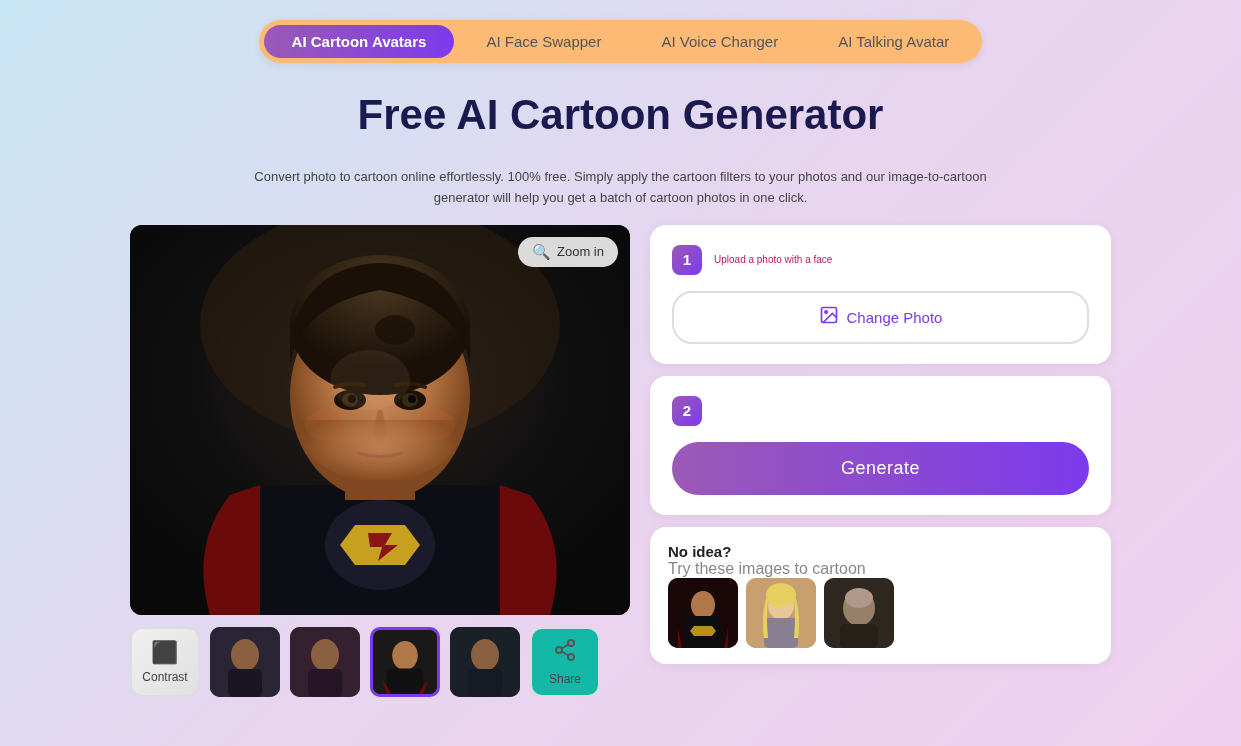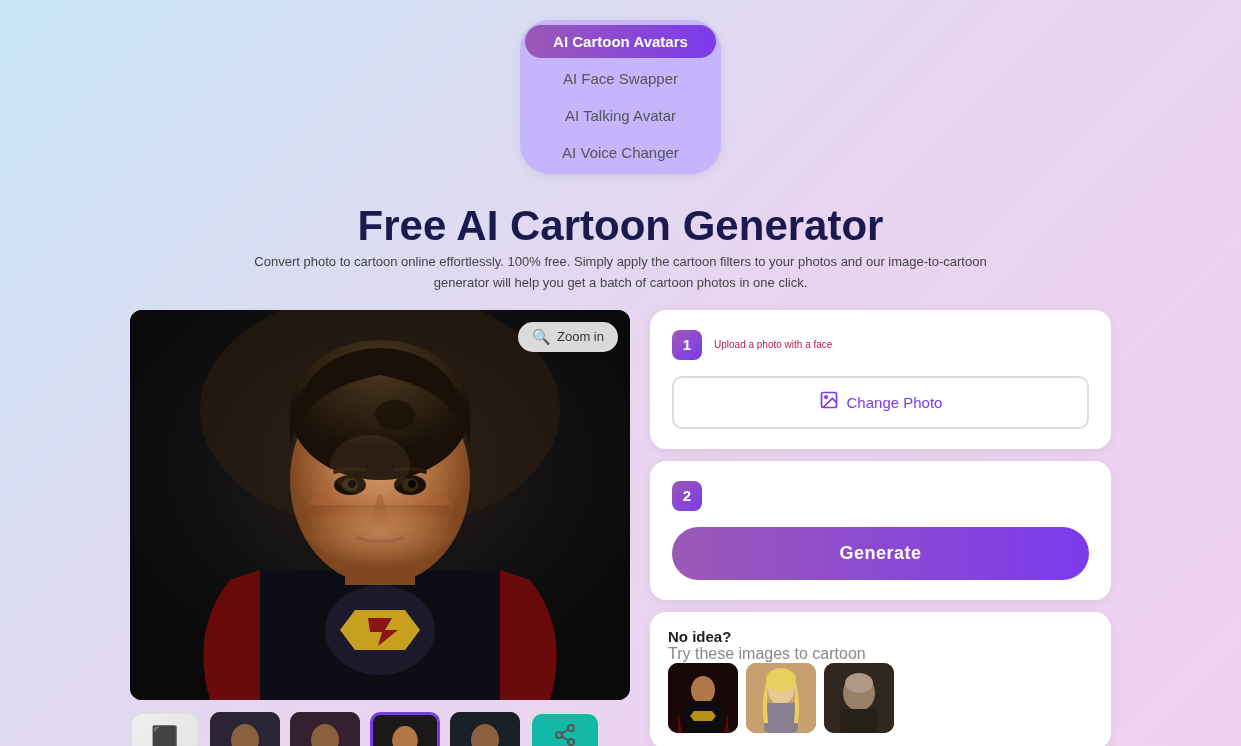--- a/index.html
+++ b/index.html
@@ -12,26 +12,25 @@
     }
 
     
     .nav-tabs {
       display: flex;
       justify-content: center;
       padding: 20px 0 10px;
     }
     .nav-tabs-inner {
       display: flex;
-      background: #c4b5fd;
+      background: #fdba74;
       border-radius: 30px;
       padding: 5px;
       gap: 4px;
       box-shadow: 0 2px 10px rgba(0,0,0,0.08);
-      flex-direction: column;
     }
     .nav-tab {
       padding: 8px 28px;
       border-radius: 25px;
       border: none;
       background: transparent;
       font-size: 15px;
       font-weight: 400;
       cursor: pointer;
       color: #555;
@@ -44,21 +43,21 @@
 
     
     .title-section {
       text-align: center;
       padding: 18px 20px 16px;
     }
     .main-title {
       font-size: 42px;
       font-weight: 800;
       color: #1a1a4e;
-      margin-bottom: 2px;
+      margin-bottom: 28px;
     }
     .subtitle {
       font-size: 13px;
       color: #444;
       max-width: 760px;
       margin: 0 auto;
       line-height: 1.6;
     }
 
     
@@ -197,39 +196,39 @@
       color: #be185d;
     }
     .change-photo-btn {
       display: flex;
       align-items: center;
       justify-content: center;
       gap: 8px;
       width: 100%;
       padding: 12px;
       border: 2px solid #ddd;
-      border-radius: 10px;
+      border-radius: 20px;
       background: white;
       font-size: 15px;
       color: #7c3aed;
       cursor: pointer;
       font-weight: 500;
     }
     .change-photo-btn .photo-icon {
       font-size: 18px;
     }
     .generate-btn {
       width: 100%;
       padding: 16px;
       background: linear-gradient(90deg, #9b59b6, #7c3aed);
       border: none;
       border-radius: 30px;
       color: white;
       font-size: 18px;
-      font-weight: 700;
+      font-weight: 400;
       cursor: pointer;
       letter-spacing: 0.5px;
     }
 
     
     .sample-card {
       background: white;
       border-radius: 16px;
       padding: 16px 18px;
       box-shadow: 0 2px 12px rgba(0,0,0,0.06);
@@ -261,22 +260,22 @@
     .sample-img-2 { background: linear-gradient(160deg, #d4b896 0%, #b09070 50%, #806040 100%); }
     .sample-img-3 { background: linear-gradient(160deg, #888480 0%, #504840 50%, #302820 100%); }
   </style>
 </head>
 <body>
 
 <div class="nav-tabs">
   <div class="nav-tabs-inner">
     <button class="nav-tab active">AI Cartoon Avatars</button>
     <button class="nav-tab">AI Face Swapper</button>
+    <button class="nav-tab">AI Voice Changer</button>
     <button class="nav-tab">AI Talking Avatar</button>
-    <button class="nav-tab">AI Voice Changer</button>
   </div>
 </div>
 
 <div class="title-section">
   <h1 class="main-title">Free AI Cartoon Generator</h1>
   <p class="subtitle">Convert photo to cartoon online effortlessly. 100% free. Simply apply the cartoon filters to your photos and our image-to-cartoon generator will help you get a batch of cartoon photos in one click.</p>
 </div>
 
 <div class="main-content">
 

